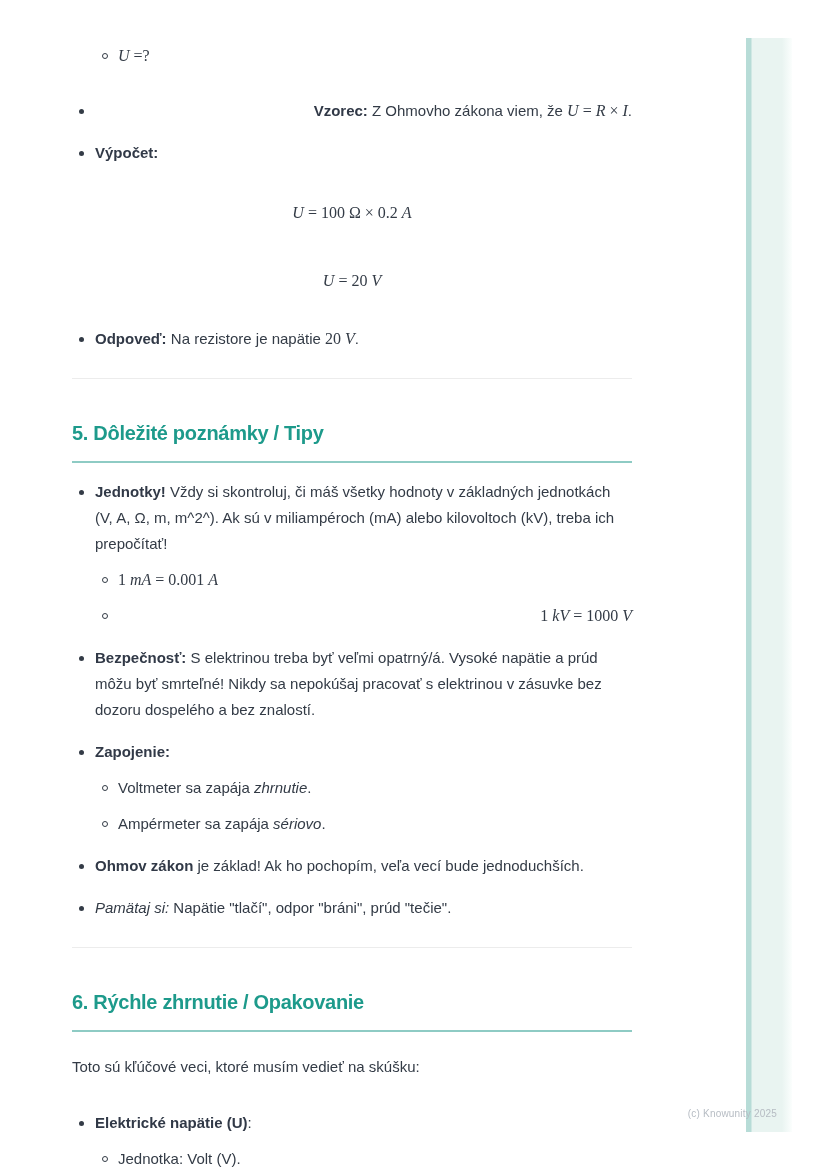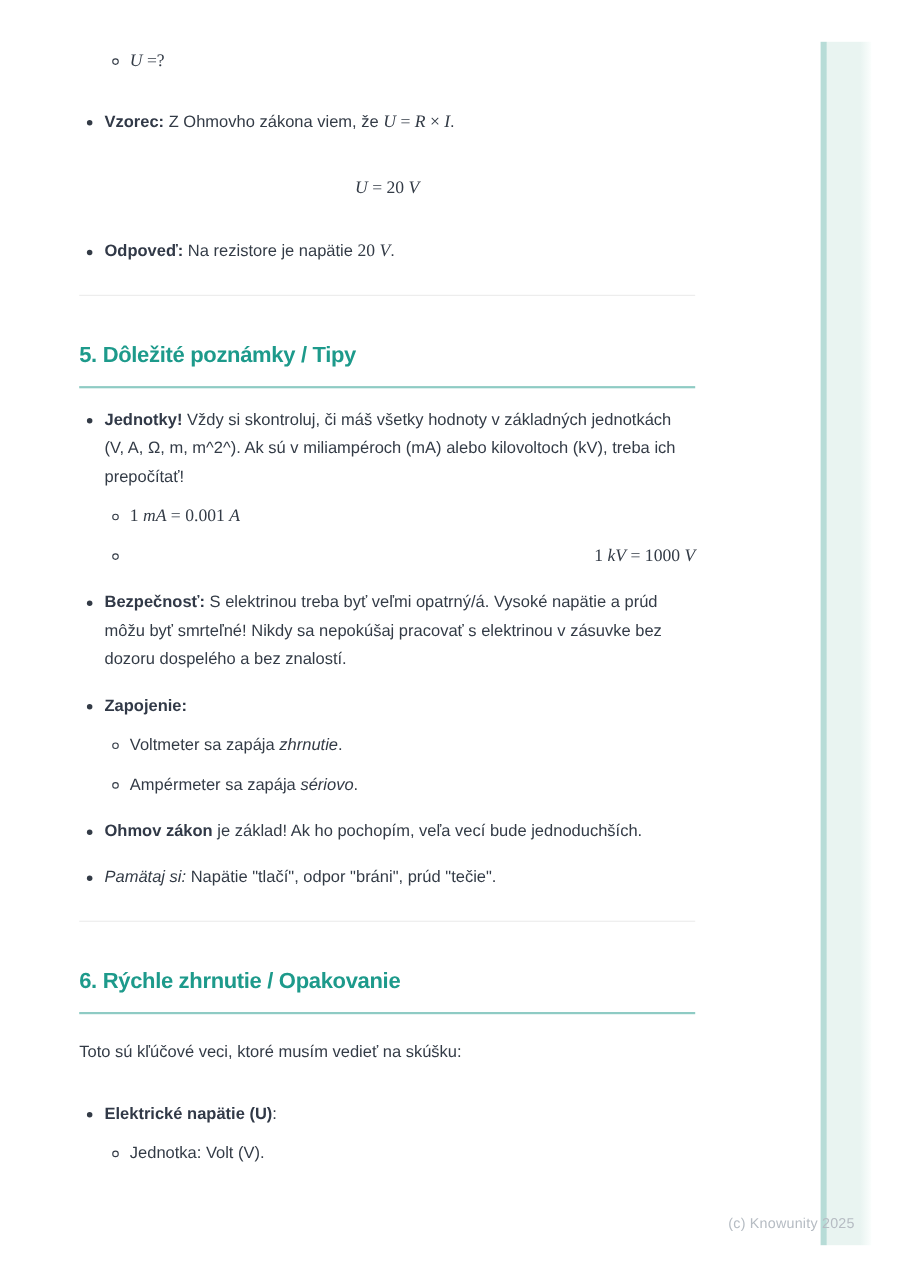--- a/index.html
+++ b/index.html
@@ -53,38 +53,42 @@
   }
   p.intro{margin:22px 0 30px 0;}
   
   .edge-strip{
     position:absolute;top:38px;right:36px;width:46px;height:1094px;
     background:linear-gradient(to right,#b7dcd7 0,#b7dcd7 5px,#e9f4f1 6px,#e9f4f1 78%,#fbfefd 100%);
     z-index:1;
   }
   .copyright{
     position:absolute;right:51px;bottom:52px;
-    font-size:13px;color:#b6bcc3;letter-spacing:0.2px;
+    font-size:10px;color:#b6bcc3;letter-spacing:0.2px;
     z-index:2;white-space:nowrap;
   }
 </style>
 </head>
 <body>
 
 <div class="edge-strip"></div>
 
 <div class="content">
 
   <div class="li2"><span class="math"><em>U</em> =?</span></div>
 
-  <div class="li1" style="margin-top:29px;">
+  <div class="li1" style="margin-top:29px;text-align:right;">
     <strong>Vzorec:</strong><span> Z Ohmovho zákona viem, že </span><span class="math"><em>U</em> = <em>R</em> × <em>I</em></span><span>.</span>
   </div>
 
+  <div class="li1">
+    <strong>Výpočet:</strong>
+  </div>
 
+  <div class="formula math"><em>U</em> = 100 Ω × 0.2 <em>A</em></div>
   <div class="formula math" style="margin-bottom:32px;"><em>U</em> = 20 <em>V</em></div>
 
   <div class="li1">
     <strong>Odpoveď:</strong><span> Na rezistore je napätie </span><span class="math">20 <em>V</em></span><span>.</span>
   </div>
 
   <hr>
 
   <h2>5. Dôležité poznámky / Tipy</h2>
 

